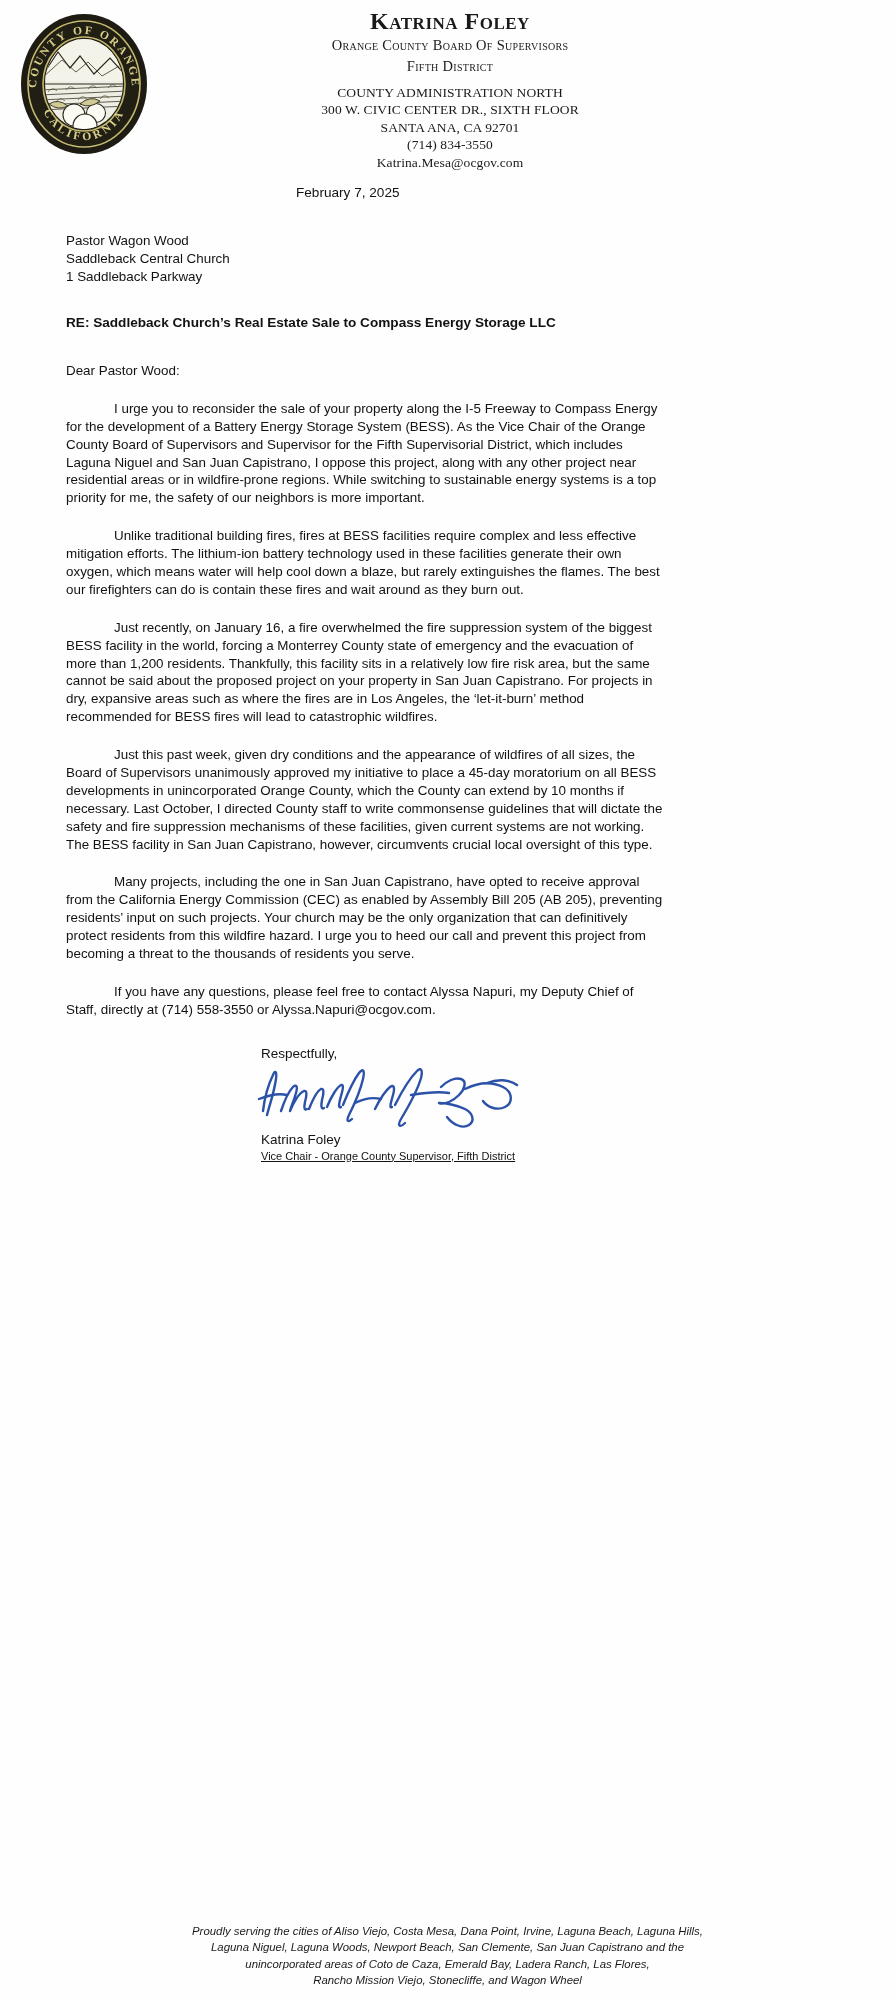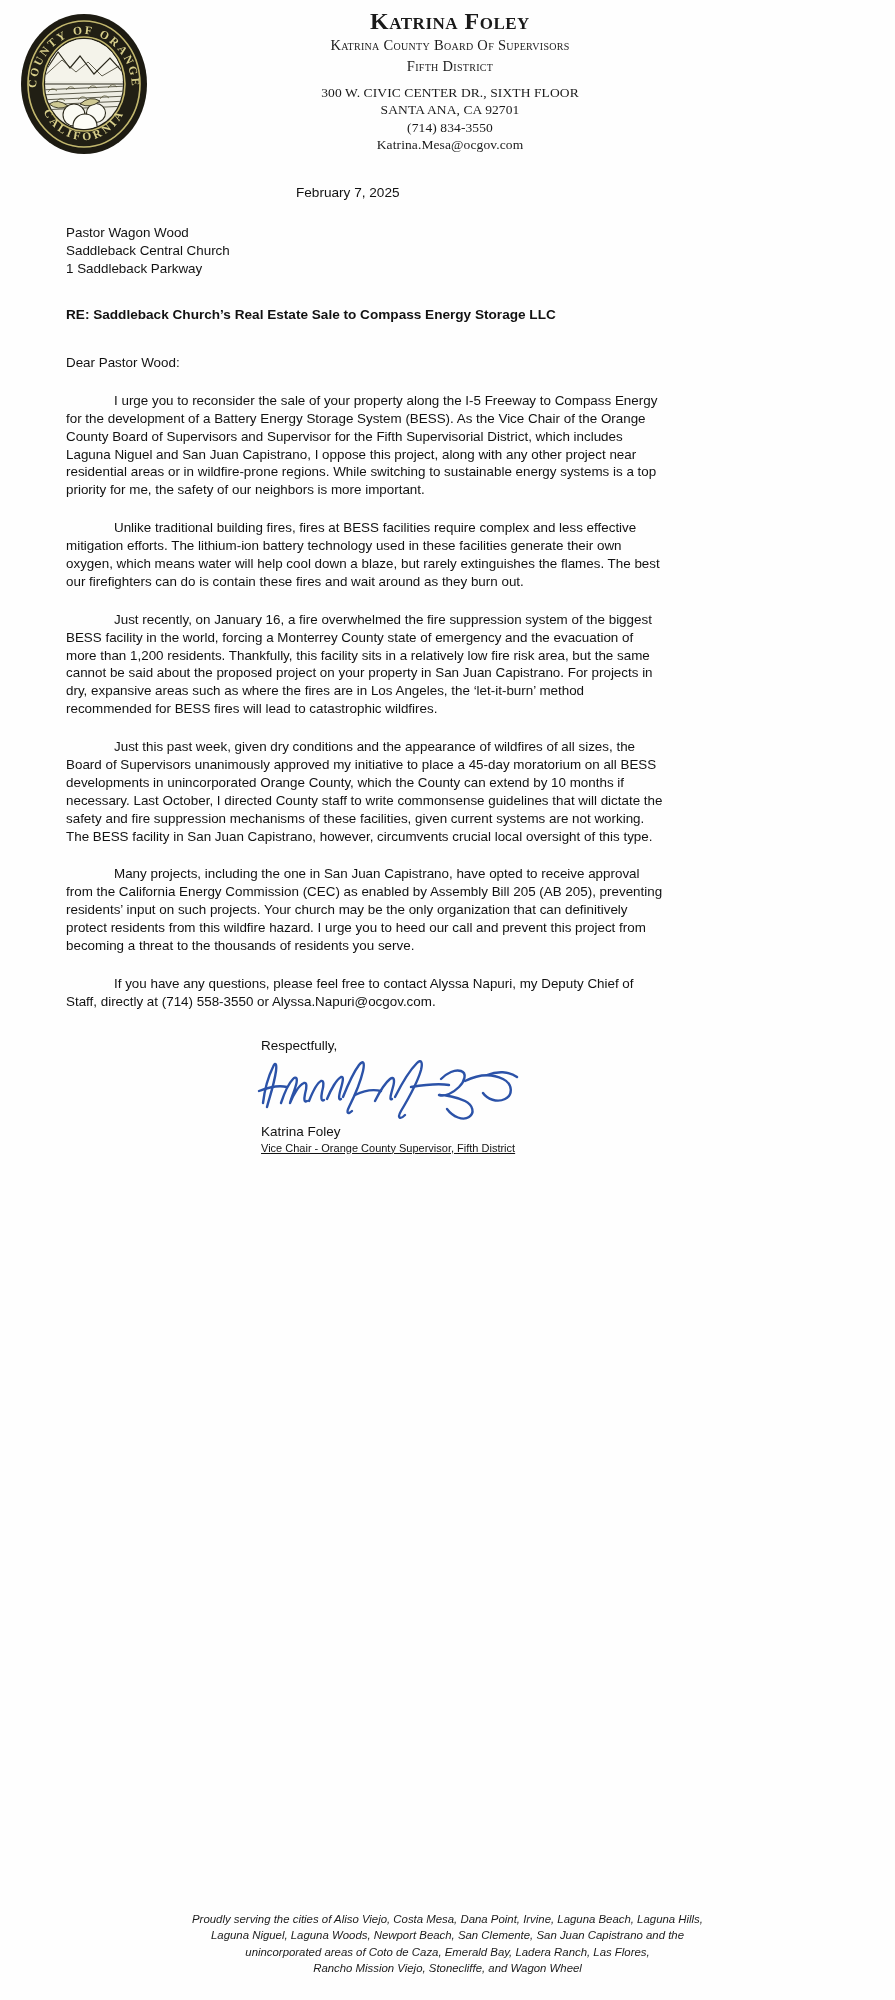--- a/index.html
+++ b/index.html
@@ -76,21 +76,21 @@
     left: 66px;
     top: 184px;
     width: 600px;
     font-size: 13.4px;
     line-height: 1.33;
     color: #121212;
   }
   .date-line {
     text-align: left;
     padding-left: 230px;
-    margin-bottom: 22px;
+    margin-bottom: 30px;
     font-size: 13.6px;
   }
   .recipient div {
     line-height: 1.34;
   }
   .re-line {
     font-weight: bold;
     margin-top: 28px;
     font-size: 13.6px;
   }
@@ -120,21 +120,21 @@
   }
   .sig-image svg { display:block; }
   .sig-name { font-size: 13.5px; line-height:1.34; }
   .sig-title { font-size: 11px; line-height:1.34;text-decoration:underline; }
 
   
   .footer {
     position: absolute;
     left: 0;
     right: 0;
-    bottom: 24px;
+    bottom: 12px;
     text-align: center;
     font-style: italic;
     font-size: 11.4px;
     line-height: 1.42;
     color: #1a1a1a;
     padding: 0 90px;
   }
   .footer div { white-space: nowrap; }
 </style>
 </head>
@@ -192,23 +192,24 @@
           <textPath href="#arcTop" startOffset="50%" text-anchor="middle">COUNTY OF ORANGE</textPath>
         </text>
         <text font-family="Liberation Serif, serif" font-size="11.5" font-weight="bold" fill="#d8cf8a" letter-spacing="3">
           <textPath href="#arcBot" startOffset="50%" text-anchor="middle">CALIFORNIA</textPath>
         </text>
       </svg>
     </div>
 
     <div class="masthead">
       <div class="mast-name">Katrina Foley</div>
-      <div class="mast-sub1">Katrina County Board Of Supervisors</div>
+      <div class="mast-sub1">Orange County Board Of Supervisors</div>
       <div class="mast-sub2">Fifth District</div>
       <div class="mast-block">
+        <div>COUNTY ADMINISTRATION NORTH</div>
         <div>300 W. CIVIC CENTER DR., SIXTH FLOOR</div>
         <div>SANTA ANA, CA 92701</div>
         <div>(714) 834-3550</div>
         <div>Katrina.Mesa@ocgov.com</div>
       </div>
     </div>
   </div>
 
   <div class="letter-body">
 

